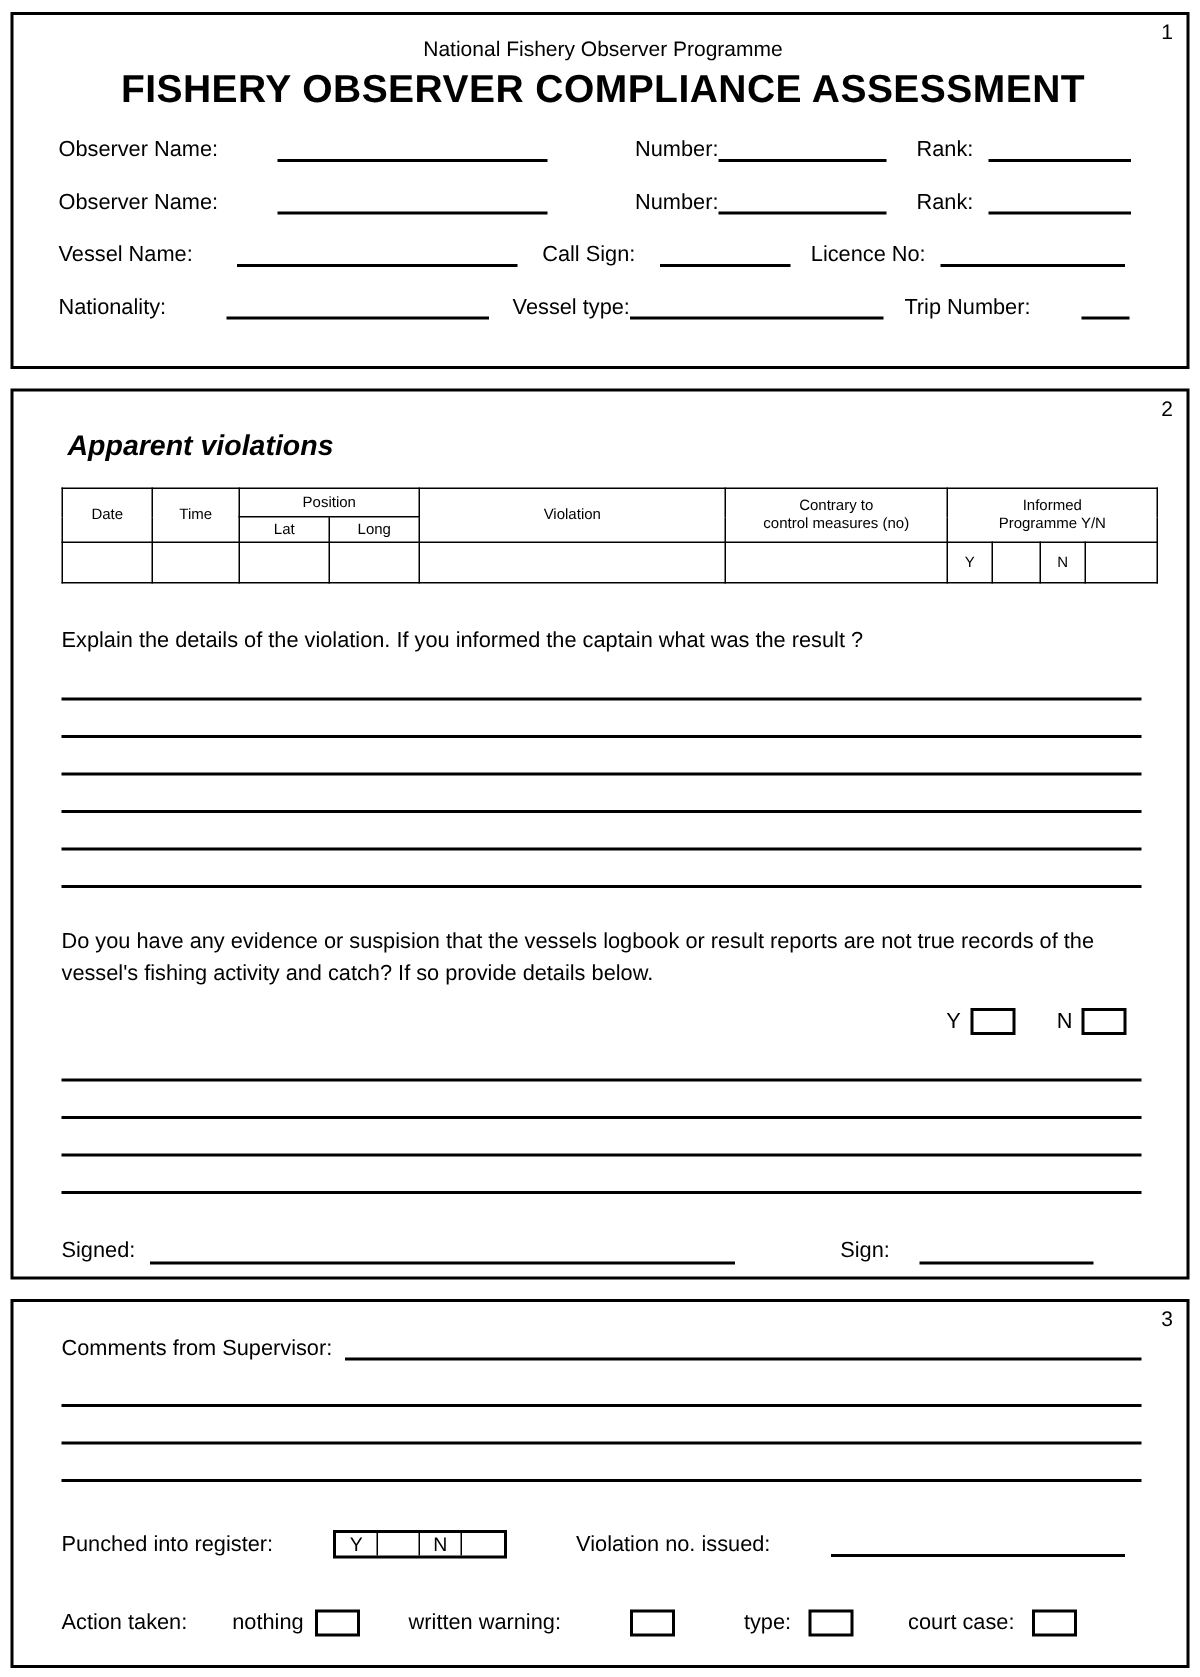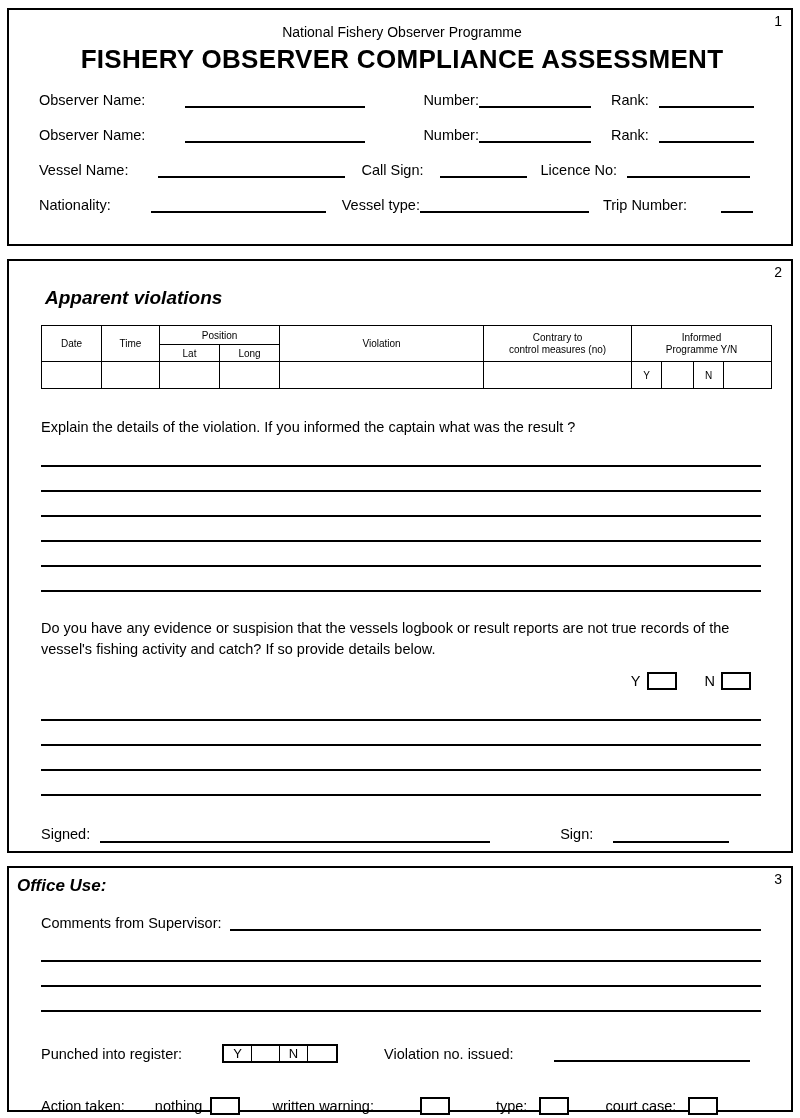--- a/index.html
+++ b/index.html
@@ -174,21 +174,20 @@
   <div class="signrow">
     <span class="lbl">Signed:</span>
     <span class="wline" style="width:390px;margin-left:10px"></span>
     <span class="lbl" style="margin-left:70px">Sign:</span>
     <span class="wline" style="width:116px;margin-left:20px"></span>
   </div>
 </section>
 
 <section class="box sec3">
   <div class="pageno">3</div>
-  <div class="t3">Office Use:</div>
 
   <div class="frow" style="margin:16px 30px 0 32px">
     <span class="lbl">Comments from Supervisor:</span>
     <span class="wline" style="flex:1;margin-left:8px"></span>
   </div>
 
   <div class="bline first"></div>
   <div class="bline"></div>
   <div class="bline"></div>
 

